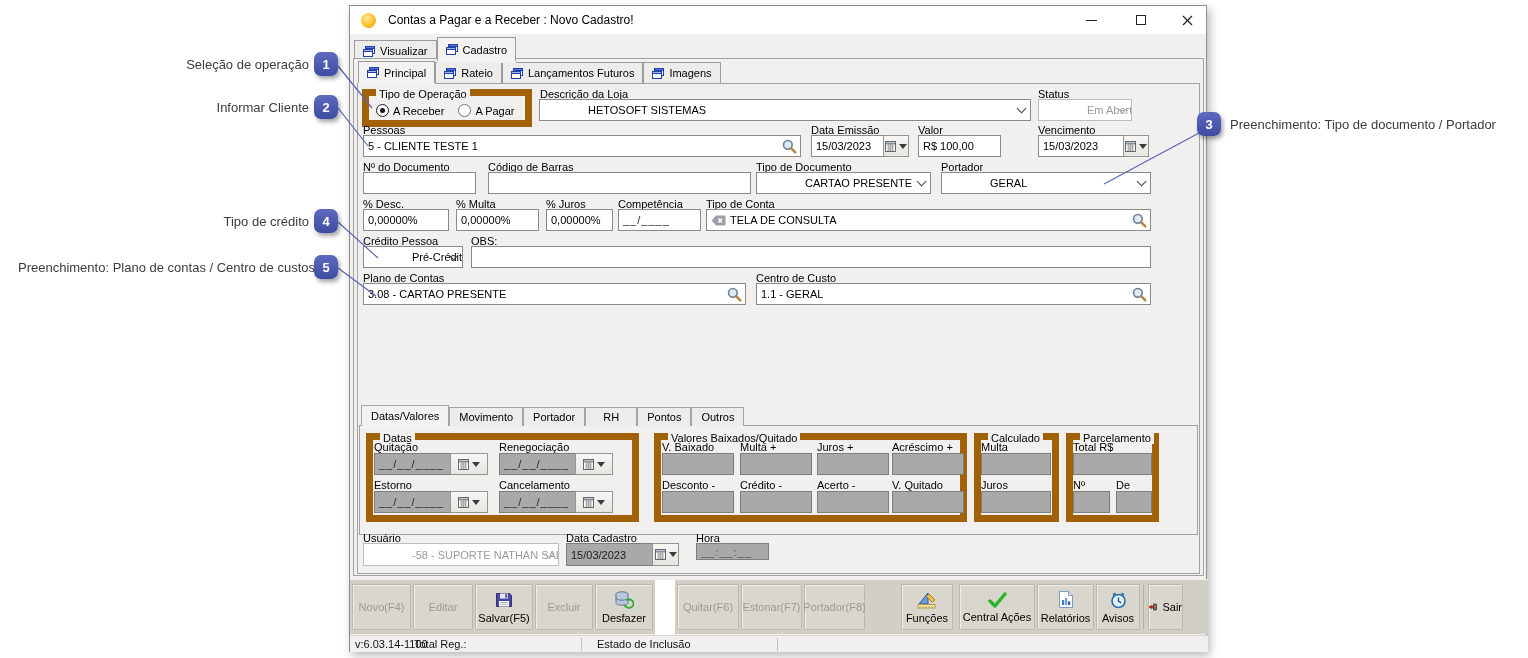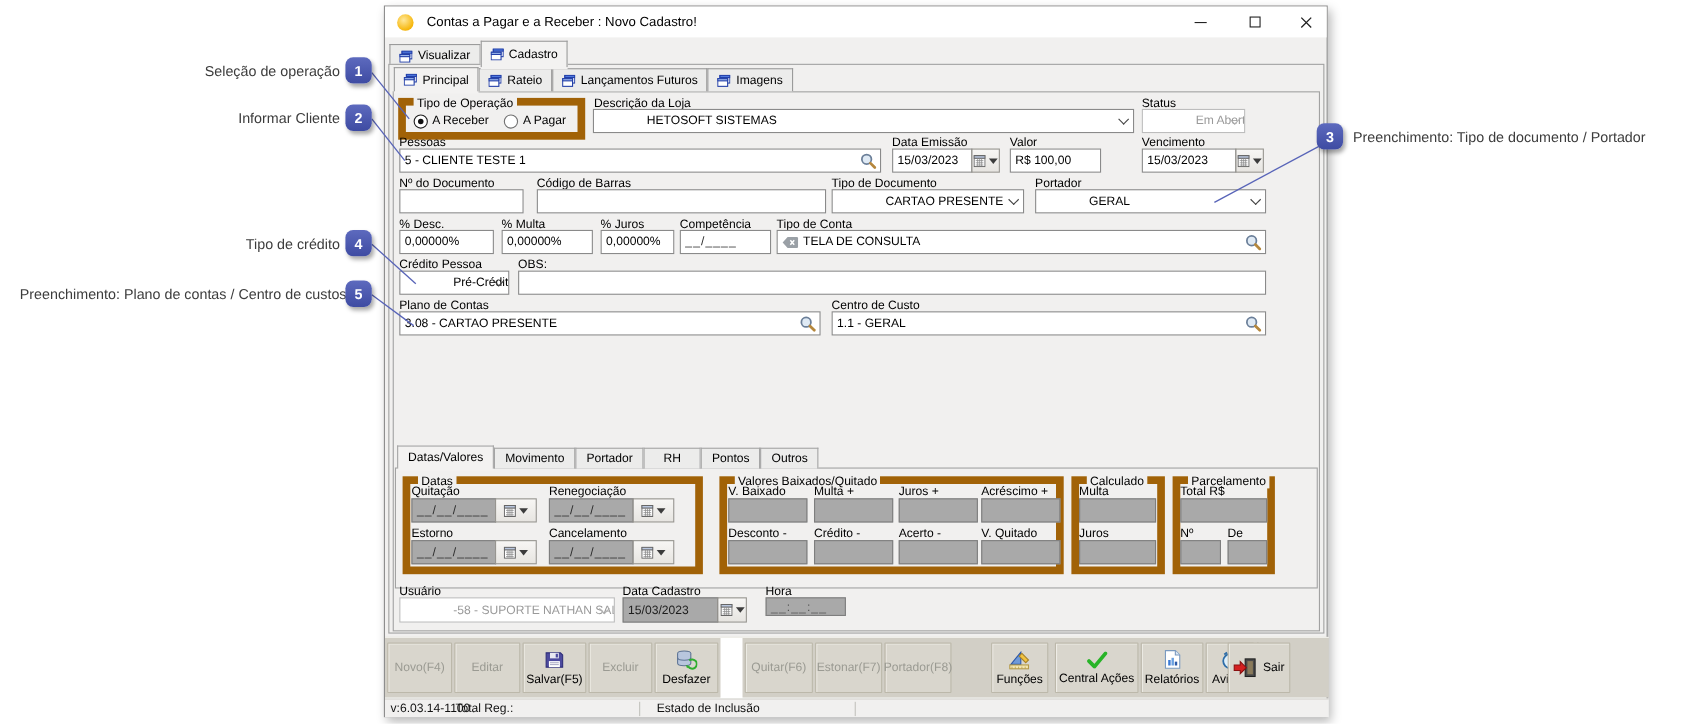--- a/index.html
+++ b/index.html
@@ -40,21 +40,21 @@
   .grayfld { background:#a9a9a9; border-color:#7e7e7e; color:#1c1c1c; }
   .mask { letter-spacing:1px; color:#2a2a2a; }
   .grayfld.empty { color:transparent; }
 
   .grp { position:absolute; border:7px solid #a16207; z-index:3; }
   .grp-legend { position:absolute; top:-8px; left:7px; background:#f1f0ef; padding:0 3px; font-size:11px; color:#000; white-space:nowrap; }
 
   .radio { width:13px; height:13px; border-radius:50%; border:1px solid #707070; background:#fff; position:relative; flex:none; }
   .radio.sel { border-color:#1d1d1d; }
   .radio.sel::after { content:""; position:absolute; inset:3px; border-radius:50%; background:#111; }
-  .radio-item { display:flex; align-items:center; gap:4px; font-size:11px; }
+  .radio-item { display:flex; align-items:flex-end; gap:4px; font-size:11px; }
 
   .dtbtn { position:absolute; background:linear-gradient(#f7f6f4,#e7e5e1); border:1px solid #979590;
            display:flex; align-items:center; justify-content:center; gap:3px; z-index:4; }
   .caret { width:0; height:0; border-left:4px solid transparent; border-right:4px solid transparent; border-top:5px solid #3c3c3c; }
   .magbtn { position:absolute; right:3px; top:50%; transform:translateY(-50%); width:16px; height:16px; cursor:pointer; }
 
   .toolbar { position:absolute; left:0; top:573px; width:858px; height:55px; background:#d2cfc6; border-top:1px solid #efeee9; }
   .tbtn { position:absolute; top:4px; height:46px; background:#d9d6cd; border:1px solid #bcb8aa;
           box-shadow:inset 1px 1px 0 #eeece6; display:flex; flex-direction:column; align-items:center; justify-content:center;
           gap:3px; font-size:11px; color:#000; border-radius:1px; }
@@ -515,21 +515,21 @@
     </div>
     <div class="tbtn" style="left:746px;width:44px">
       <svg width="19" height="18" viewBox="0 0 19 18">
           <circle cx="9.5" cy="10" r="6.5" fill="#dff0fb" stroke="#2e6da8" stroke-width="1.6"></circle>
           <path d="M9.5 6.5 v3.8 l2.8 1.5" stroke="#1c4a80" stroke-width="1.3" fill="none"></path>
           <path d="M4 4 L6.5 2.2 M15 4 L12.5 2.2" stroke="#2e6da8" stroke-width="1.8"></path>
         </svg>
       <span>Avisos</span>
     </div>
     <div class="tb-sep" style="left:793px"></div>
-    <div class="tbtn row" style="left:766px;width:57px">
+    <div class="tbtn row" style="left:798px;width:35px">
       <svg width="22" height="18" viewBox="0 0 22 18">
           <rect x="11" y="1" width="9" height="16" fill="#4a4a4a" stroke="#222"></rect>
           <rect x="13" y="3" width="5" height="12" fill="#8a7a5a"></rect>
           <path d="M1 6.5 h5.5 V3.5 L12 9 L6.5 14.5 V11.5 H1 z" fill="#d42020" stroke="#8a1010"></path>
         </svg>
       <span>Sair</span>
     </div>
   </div>
 
   <div class="statusbar">

